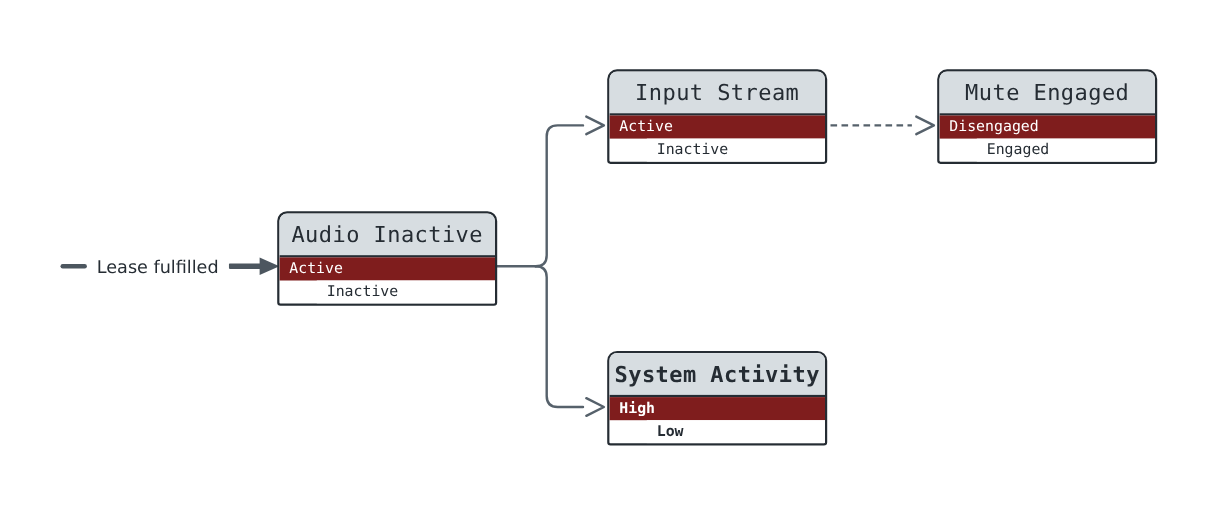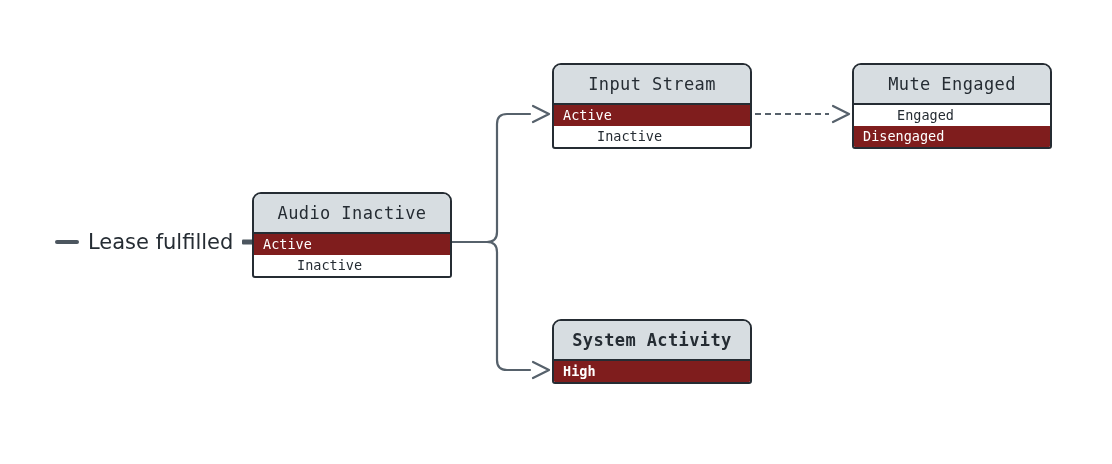--- a/index.html
+++ b/index.html
@@ -36,21 +36,21 @@
     background: #ffffff;
     overflow: hidden;
   }
   .node-title {
     height: 38px;
     line-height: 38px;
     text-align: center;
     background: #d7dde1;
     color: #252c33;
     font-family: "DejaVu Sans Mono", monospace;
-    font-size: 17px;
+    font-size: 20px;
     letter-spacing: 0.4px;
     border-bottom: 2px solid #252c33;
     white-space: nowrap;
   }
   .node-row {
     height: 21px;
     line-height: 21px;
     padding-left: 9px;
     font-family: "DejaVu Sans Mono", monospace;
     font-size: 13.5px;
@@ -84,21 +84,21 @@
   }
   #entry-label .stub {
     display: block;
     width: 24px;
     height: 4px;
     border-radius: 2px;
     background: #4c565f;
   }
   #entry-label .txt {
     font-family: "DejaVu Sans", sans-serif;
-    font-size: 21px;
+    font-size: 16px;
     color: #252c33;
     white-space: nowrap;
   }
   #entry-label .big-arrow {
     display: block;
     width: 47px;
     height: 20px;
   }
 </style>
 </head>
@@ -136,22 +136,23 @@
   </div>
 
   <div class="node" id="node-input-stream">
     <div class="node-title">Input Stream</div>
     <div class="node-row on">Active</div>
     <div class="node-row off">Inactive</div>
   </div>
 
   <div class="node" id="node-mute-switch">
     <div class="node-title">Mute Engaged</div>
+    <div class="node-row on">Disengaged</div>
     <div class="node-row off">Engaged</div>
-    <div class="node-row on">Disengaged</div>
   </div>
 
   <div class="node" id="node-system-activity">
     <div class="node-title">System Activity</div>
     <div class="node-row on">High</div>
+    <div class="node-row off">Low</div>
   </div>
 
 </div>
 
 </body></html>

